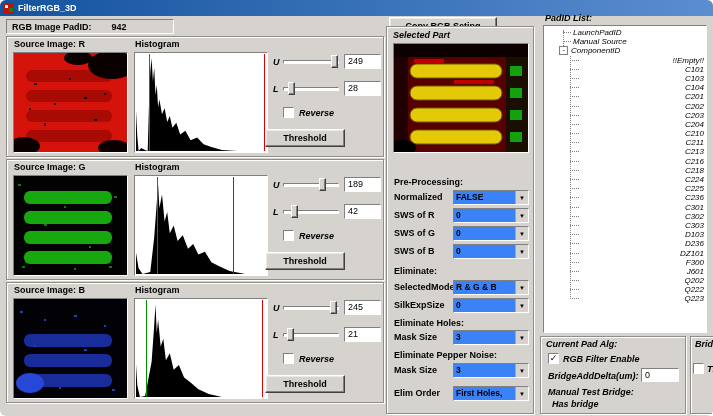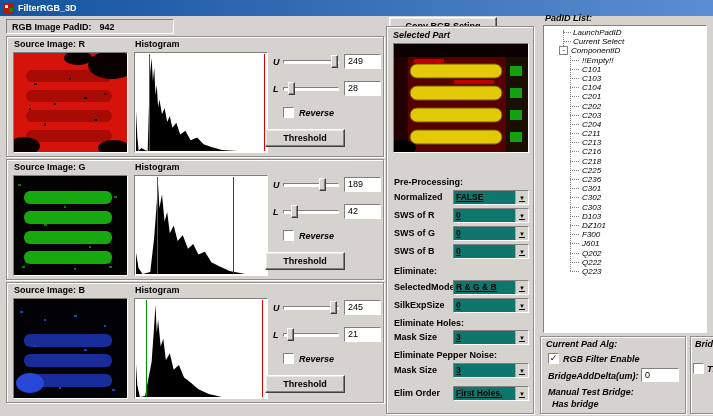--- a/index.html
+++ b/index.html
@@ -1,32 +1,32 @@
 <!DOCTYPE html>
 <html><head>
 <meta charset="utf-8">
 <style>
   *{margin:0;padding:0;box-sizing:border-box;}
   html,body{width:713px;height:416px;overflow:hidden;}
   #screen{position:relative;width:713px;height:416px;background:#d6d3ce;
-          font-family:"Liberation Sans",sans-serif;font-size:9px;color:#000;overflow:hidden;}
+          font-family:"Liberation Sans",sans-serif;font-size:9px;color:#000;overflow:hidden;border-radius:6px;}
   
   .titlebar{position:absolute;left:0;top:0;width:713px;height:16px;
             background:linear-gradient(90deg,#14539e,#5b8ed0);
             display:flex;align-items:center;gap:4px;padding-left:3px;}
   .titlebar .title{color:#fff;font-weight:bold;}
   .app-icon{width:11px;height:11px;display:inline-block;}
   .groupbox{position:absolute;border:1px solid #8f8d88;box-shadow:inset 1px 1px 0 #ffffff,1px 1px 0 #ffffff;background:#d6d3ce;}
   .btn{position:absolute;background:#d6d3ce;border:1px solid;border-color:#ffffff #404040 #404040 #ffffff;
        box-shadow:inset -1px -1px 0 #808080,inset 1px 1px 0 #eceae6;
        font:bold 9px "Liberation Sans",sans-serif;display:flex;align-items:center;justify-content:center;cursor:pointer;}
   .lbl{position:absolute;font-weight:bold;white-space:nowrap;font-style:italic;}
   .padid-strip{position:absolute;left:6px;top:19px;width:168px;height:15px;
                border:1px solid;border-color:#808080 #fff #fff #808080;background:#d6d3ce;
-               display:flex;align-items:center;gap:8px;padding:0 5px;font-weight:bold;}
+               display:flex;align-items:center;gap:20px;padding:0 5px;font-weight:bold;}
   
   .panel{position:absolute;left:6px;width:378px;height:121px;}
   #panel-r{top:36px;} #panel-g{top:159px;} #panel-b{top:282px;}
   .panel-title{position:absolute;left:7px;top:2px;font-weight:bold;}
   .img-frame{position:absolute;left:6px;top:15px;width:115px;height:101px;background:#000;
              border:1px solid;border-color:#808080 #fff #fff #808080;overflow:hidden;}
   .img-frame svg,.sel-img svg{display:block;width:100%;height:100%;}
   .hist-label{position:absolute;left:128px;top:2px;font-weight:bold;}
   .hist-frame{position:absolute;left:127px;top:15px;width:134px;height:101px;background:#fff;
               border:1px solid;border-color:#808080 #fff #fff #808080;}
@@ -49,40 +49,40 @@
             font-size:9px;line-height:8px;text-align:center;}
   .cb-reverse{left:276px;top:70px;}
   .lbl-reverse{left:292px;top:71px;}
   .btn-threshold{left:258px;top:92px;width:80px;height:18px;}
   
   #sel-group{left:386px;top:26px;width:148px;height:388px;}
   .sel-title{left:6px;top:3px;}
   .sel-img{position:absolute;left:6px;top:16px;width:136px;height:110px;background:#580000;
            border:1px solid;border-color:#808080 #fff #fff #808080;overflow:hidden;}
   .mid-lbl{position:absolute;left:7px;font-weight:bold;white-space:nowrap;}
-  .combo{position:absolute;left:66px;width:76px;height:15px;background:#0f766e;
-         border:1px solid;border-color:#808080 #fff #fff #808080;display:flex;text-decoration:underline;}
+  .combo{position:absolute;left:66px;width:76px;height:15px;background:#3b82f6;
+         border:1px solid;border-color:#808080 #fff #fff #808080;display:flex;}
   .combo .val{flex:1;overflow:hidden;white-space:nowrap;padding:1px 1px 0 2px;font-weight:bold;font-size:8.5px;}
   .combo .dd{width:13px;background:#d6d3ce;border-left:1px solid #a8a6a2;
              display:flex;align-items:center;justify-content:center;font-size:6px;color:#000;}
   
   .lbl-padid-list{left:545px;top:13px;}
   .tree-box{position:absolute;left:543px;top:25px;width:164px;height:308px;background:#fff;
             border:1px solid;border-color:#808080 #fff #fff #808080;overflow:hidden;
             padding:2px 2px 2px 14px;font-style:italic;}
   .tree{position:relative;font-size:8px;line-height:9.2px;font-weight:normal;}
   .tree-row{position:relative;height:9.2px;white-space:nowrap;cursor:default;}
   .tree-top{padding-left:15px;}
   .tree-top::before{content:"";position:absolute;left:5px;top:4px;width:8px;border-top:1px dotted #808080;}
   .tree-trunk{position:absolute;left:5px;top:2px;height:22px;border-left:1px dotted #808080;}
   .tree-comp{padding-left:1px;display:flex;align-items:center;}
   .tree-comp::before{display:none;}
   .expander{display:inline-block;width:9px;height:9px;border:1px solid #808080;background:#fff;
             font-size:8px;line-height:6px;text-align:center;margin-right:3px;}
-  .tree-children{position:relative;margin-left:7px;}
+  .tree-children{position:relative;margin-left:7px;text-align:right;}
   .tree-children::before{content:"";position:absolute;left:5px;top:0;height:calc(100% - 5px);border-left:1px dotted #808080;}
   .tree-child{padding-left:17px;}
   .tree-child::before{content:"";position:absolute;left:5px;top:4px;width:9px;border-top:1px dotted #808080;}
   
   #cur-group{left:540px;top:336px;width:146px;height:78px;}
   .cur-title{left:5px;top:2px;}
   .cb-rgbfilter{left:7px;top:16px;}
   .lbl-rgbfilter{left:22px;top:17px;}
   .lbl-bridgedelta{left:7px;top:34px;text-align:center;}
   .input-bridgedelta{position:absolute;left:100px;top:31px;width:38px;height:14px;background:#fff;
@@ -345,44 +345,47 @@
       <span class="val">First Holes,</span>
       <span class="dd">▼</span>
     </div>
   </div>
 
   <div class="lbl lbl-padid-list">PadID List:</div>
   <div class="tree-box">
     <div class="tree">
       <div class="tree-trunk"></div>
       <div class="tree-row tree-top">LaunchPadID</div>
-      <div class="tree-row tree-top">Current Select</div>
+      <div class="tree-row tree-top">Manual Source</div>
       <div class="tree-row tree-comp">
         <span class="expander">-</span>
         <span>ComponentID</span>
       </div>
       <div class="tree-children">
           <div class="tree-row tree-child">!!Empty!!</div>
           <div class="tree-row tree-child">C101</div>
           <div class="tree-row tree-child">C103</div>
           <div class="tree-row tree-child">C104</div>
           <div class="tree-row tree-child">C201</div>
           <div class="tree-row tree-child">C202</div>
           <div class="tree-row tree-child">C203</div>
           <div class="tree-row tree-child">C204</div>
+          <div class="tree-row tree-child">C210</div>
           <div class="tree-row tree-child">C211</div>
           <div class="tree-row tree-child">C213</div>
           <div class="tree-row tree-child">C216</div>
           <div class="tree-row tree-child">C218</div>
+          <div class="tree-row tree-child">C224</div>
           <div class="tree-row tree-child">C225</div>
           <div class="tree-row tree-child">C236</div>
           <div class="tree-row tree-child">C301</div>
           <div class="tree-row tree-child">C302</div>
           <div class="tree-row tree-child">C303</div>
           <div class="tree-row tree-child">D103</div>
+          <div class="tree-row tree-child">D236</div>
           <div class="tree-row tree-child">DZ101</div>
           <div class="tree-row tree-child">F300</div>
           <div class="tree-row tree-child">J601</div>
           <div class="tree-row tree-child">Q202</div>
           <div class="tree-row tree-child">Q222</div>
           <div class="tree-row tree-child">Q223</div>
         </div>
     </div>
   </div>
 

